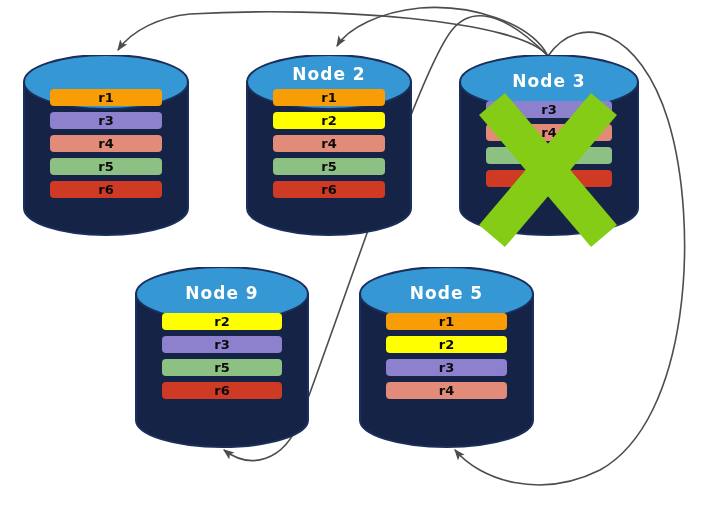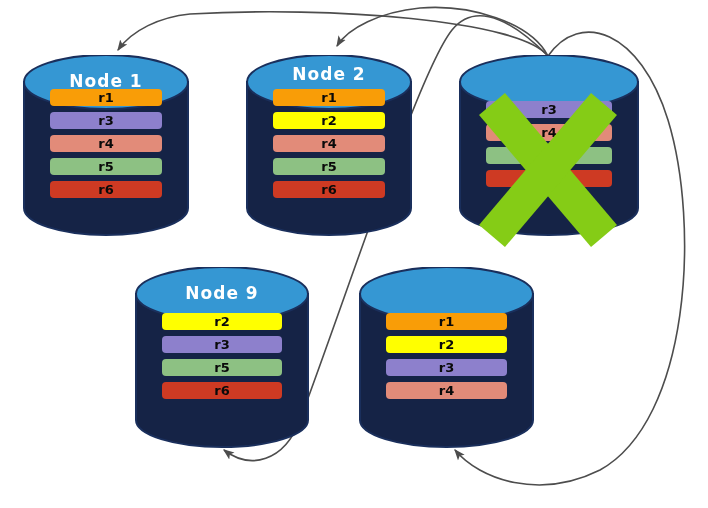--- a/index.html
+++ b/index.html
@@ -35,21 +35,20 @@
         <path d="M 548,56 C 580,10 640,30 668,120 C 700,225 690,420 600,470 C 540,500 480,480 455,450" marker-end="url(#ah)"></path>
       </g>
   </svg>
 
   <div id="nodes-container">
       <div class="node" style="left: 22px; top: 55px; width: 168px; height: 180px;">
         <svg class="cyl-svg" width="168" height="192">
           <path d="M 2,27 L 2,153 A 82 27 0 0 0 166,153 L 166,27 Z" fill="#152346" stroke="#1a2f5c" stroke-width="2"></path>
           <ellipse cx="84" cy="27" rx="82" ry="27" fill="#3597D3" stroke="#1a2f5c" stroke-width="2"></ellipse>
         </svg>
-        <div class="node-label" style="top: 16px; font-size: 17px;">Node  1</div>
         <div class="rows" style="top: 34px;">
           <div class="row" style="background: rgb(249, 157, 7); width: 112px;">r1</div>
           <div class="row" style="background: rgb(141, 128, 204); width: 112px;">r3</div>
           <div class="row" style="background: rgb(226, 139, 121); width: 112px;">r4</div>
           <div class="row" style="background: rgb(141, 193, 131); width: 112px;">r5</div>
           <div class="row" style="background: rgb(206, 58, 35); width: 112px;">r6</div>
         </div>
       </div>
       <div class="node" style="left: 245px; top: 55px; width: 168px; height: 180px;">
         <svg class="cyl-svg" width="168" height="192">
@@ -63,20 +62,21 @@
           <div class="row" style="background: rgb(226, 139, 121); width: 112px;">r4</div>
           <div class="row" style="background: rgb(141, 193, 131); width: 112px;">r5</div>
           <div class="row" style="background: rgb(206, 58, 35); width: 112px;">r6</div>
         </div>
       </div>
       <div class="node" style="left: 458px; top: 55px; width: 182px; height: 180px;">
         <svg class="cyl-svg" width="182" height="192">
           <path d="M 2,27 L 2,153 A 89 27 0 0 0 180,153 L 180,27 Z" fill="#152346" stroke="#1a2f5c" stroke-width="2"></path>
           <ellipse cx="91" cy="27" rx="89" ry="27" fill="#3597D3" stroke="#1a2f5c" stroke-width="2"></ellipse>
         </svg>
+        <div class="node-label" style="top: 16px; font-size: 17px;">Node  3</div>
         <div class="rows" style="top: 45.5px;">
           <div class="row" style="background: rgb(141, 128, 204); width: 126px;">r3</div>
           <div class="row" style="background: rgb(226, 139, 121); width: 126px;">r4</div>
           <div class="row" style="background: rgb(141, 193, 131); width: 126px;">r5</div>
           <div class="row" style="background: rgb(206, 58, 35); width: 126px;">r6</div>
         </div>
         <svg class="xmark" width="152" height="172" style="left: 14px; top: 29px;">
           <g stroke="#85CC16" stroke-width="34" stroke-linecap="butt">
             <line x1="20" y1="20" x2="132" y2="152"></line>
             <line x1="132" y1="20" x2="20" y2="152"></line>
@@ -94,20 +94,21 @@
           <div class="row" style="background: rgb(141, 128, 204); width: 120px;">r3</div>
           <div class="row" style="background: rgb(141, 193, 131); width: 120px;">r5</div>
           <div class="row" style="background: rgb(206, 58, 35); width: 120px;">r6</div>
         </div>
       </div>
       <div class="node" style="left: 358px; top: 267px; width: 177px; height: 180px;">
         <svg class="cyl-svg" width="177" height="192">
           <path d="M 2,27 L 2,153 A 86.5 27 0 0 0 175,153 L 175,27 Z" fill="#152346" stroke="#1a2f5c" stroke-width="2"></path>
           <ellipse cx="88.5" cy="27" rx="86.5" ry="27" fill="#3597D3" stroke="#1a2f5c" stroke-width="2"></ellipse>
         </svg>
+        <div class="node-label" style="top: 16px; font-size: 17px;">Node  5</div>
         <div class="rows" style="top: 45.5px;">
           <div class="row" style="background: rgb(249, 157, 7); width: 121px;">r1</div>
           <div class="row" style="background: rgb(255, 255, 0); width: 121px;">r2</div>
           <div class="row" style="background: rgb(141, 128, 204); width: 121px;">r3</div>
           <div class="row" style="background: rgb(226, 139, 121); width: 121px;">r4</div>
         </div>
       </div>
     </div>
 
 </div>

